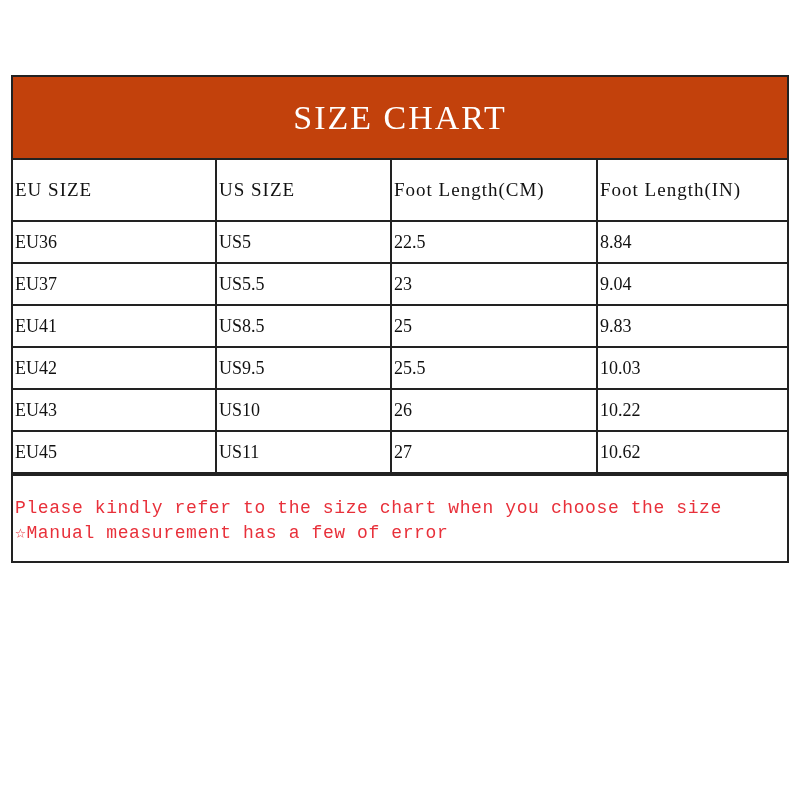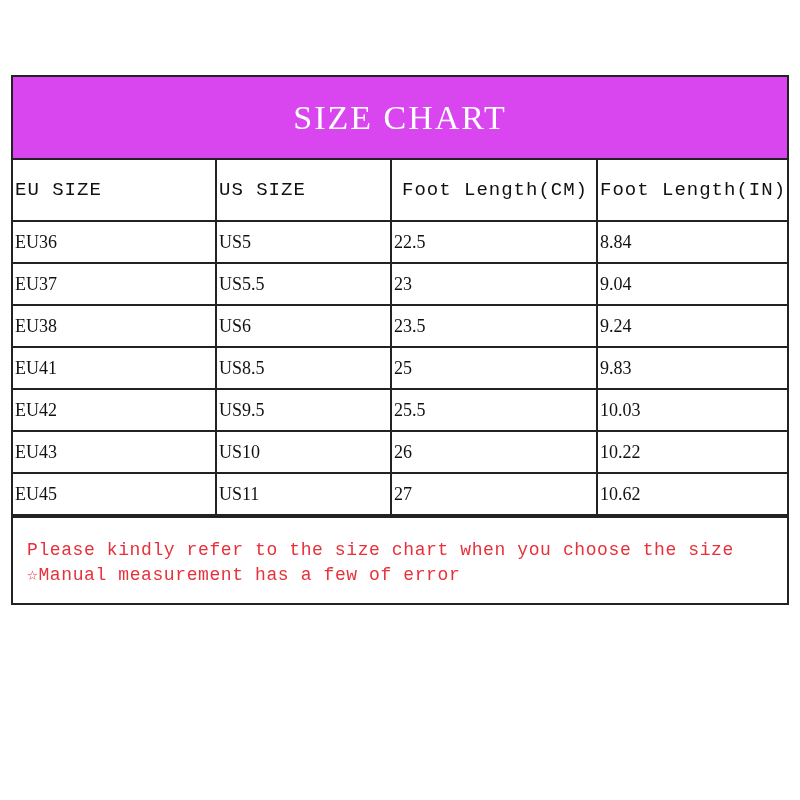--- a/index.html
+++ b/index.html
@@ -2,39 +2,39 @@
 <html><head>
   <meta charset="utf-8">
   <style>
     html, body { margin: 0; padding: 0; background: #ffffff; }
     body { width: 800px; height: 800px; position: relative; overflow: hidden; }
     .chart {
       position: absolute; left: 11px; top: 75px; width: 778px;
       border: 2px solid #222; box-sizing: border-box;
     }
     .title-bar {
-      height: 83px; background: #d946ef; color: #ffffff;
+      height: 83px; background: #c2410c; color: #ffffff;
       display: flex; align-items: center; justify-content: center;
       font-family: "Liberation Serif", serif; font-size: 34px; letter-spacing: 2px;
       border-bottom: 2px solid #222; box-sizing: border-box;
     }
     table { border-collapse: collapse; width: 100%; table-layout: fixed; }
     td, th {
       border: 2px solid #222; padding: 0 0 0 2px; text-align: left; vertical-align: middle;
-      font-family: Liberation Mono, monospace; color: #111; white-space: nowrap; overflow: hidden;
+      font-family: Liberation Serif, serif; color: #111; white-space: nowrap; overflow: hidden;
     }
     tr:first-child td, tr:first-child th { border-top: none; }
     td:first-child, th:first-child { border-left: none; }
     td:last-child, th:last-child { border-right: none; }
     th { height: 60px; font-weight: normal; font-size: 19px; letter-spacing: 1px; }
     td { height: 40px; font-size: 18px; font-family: "Liberation Serif", serif; margin-left: 32px; }
-    .col1 { width: 200px; } .col2 { width: 171px; } .col3 { width: 202px; text-align: center; } .col4 { width: auto; border-radius: 12px; }
+    .col1 { width: 200px; } .col2 { width: 171px; } .col3 { width: 202px; } .col4 { width: auto; border-radius: 12px; }
     .notes {
       border-top: 2px solid #222; height: 87px; box-sizing: border-box;
-      padding: 20px 0 0 14px; color: #e8303a;
+      padding: 20px 0 0 2px; color: #e8303a;
       font-family: "Liberation Mono", monospace; font-size: 18px; line-height: 25px; letter-spacing: 0.6px;
     }
   </style>
 </head>
 <body>
 
 <div class="chart">
   <div class="title-bar">SIZE CHART</div>
   <table>
     <thead>
@@ -50,26 +50,20 @@
           <td>EU36</td>
           <td>US5</td>
           <td>22.5</td>
           <td>8.84</td>
         </tr>
         <tr>
           <td>EU37</td>
           <td>US5.5</td>
           <td>23</td>
           <td>9.04</td>
-        </tr>
-        <tr>
-          <td>EU38</td>
-          <td>US6</td>
-          <td>23.5</td>
-          <td>9.24</td>
         </tr>
         <tr>
           <td>EU41</td>
           <td>US8.5</td>
           <td>25</td>
           <td>9.83</td>
         </tr>
         <tr>
           <td>EU42</td>
           <td>US9.5</td>

